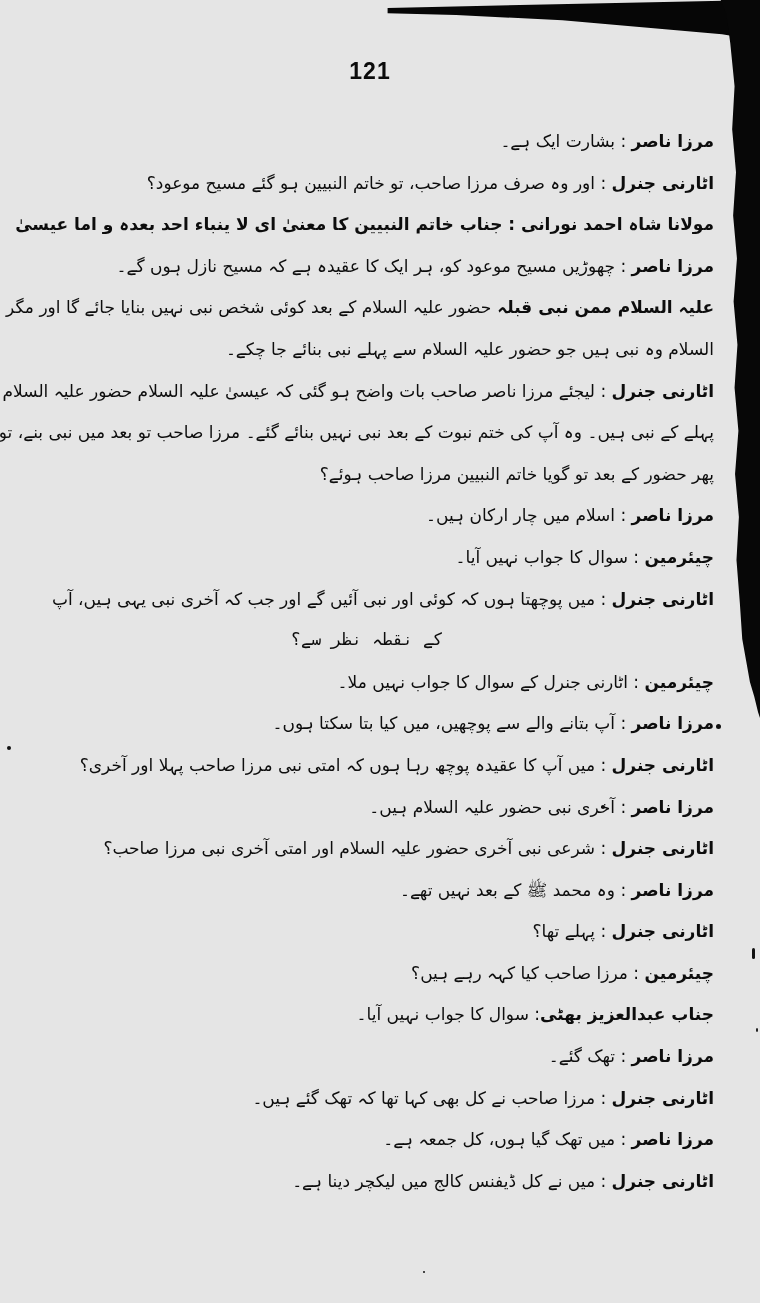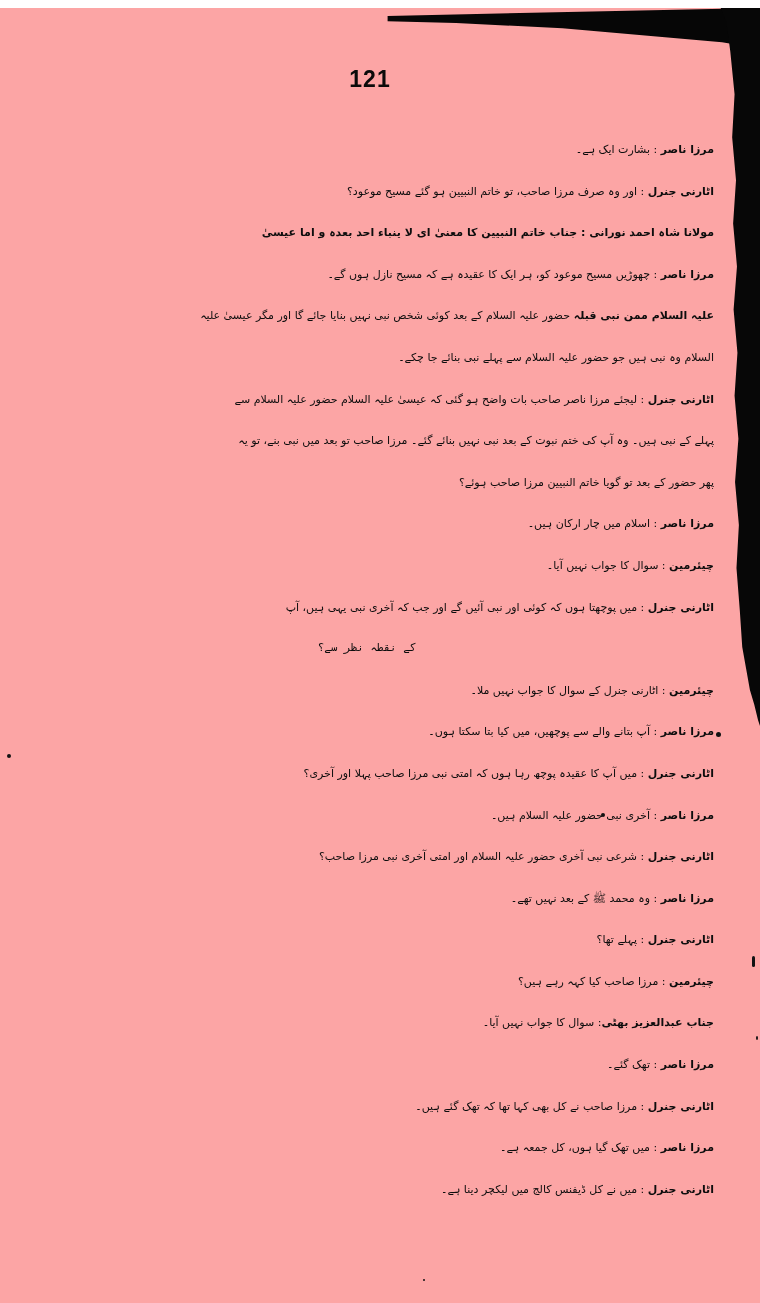--- a/index.html
+++ b/index.html
@@ -10,22 +10,21 @@
     width: 760px;
     height: 1303px;
     position: relative;
     overflow: hidden;
     background: #ffffff;
     font-family: "DejaVu Sans", sans-serif;
   }
   .scan-page {
     position: absolute;
     inset: 0;
-    background: #fca5a5;
-    margin-top: 8px;
+    background: #e5e5e5;
   }
   
   .top-wedge {
     position: absolute;
     top: 0;
     left: 0;
     width: 760px;
     height: 44px;
     background: #060606;
     clip-path: polygon(51% 18%, 100% 0%, 100% 92%, 95% 78%, 74% 46%, 60% 34%, 51% 30%);
@@ -65,21 +64,21 @@
   }
   .transcript {
     position: absolute;
     top: 121px;
     left: 0;
     right: 0;
     padding: 0 46px 0 20px;
     direction: rtl;
   }
   .line {
-    font-size: 11px;
+    font-size: 17px;
     line-height: 41.6px;
     height: 41.6px;
     white-space: nowrap;
     text-align: right;
     color: #0d0d0d;
   }
   .line.align-left   { text-align: right; }
   .line.align-center { text-align: center; font-family: Liberation Mono, monospace; }
   .line.bold, .bold-fragment { font-weight: bold; }
   .speaker { font-weight: bold; }

